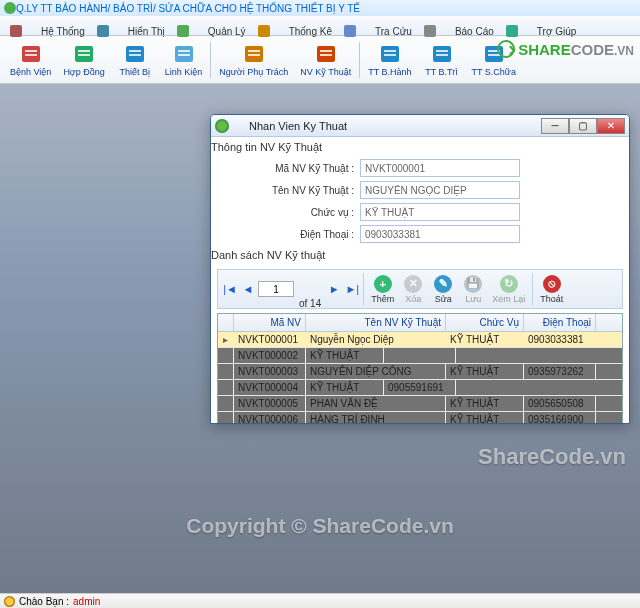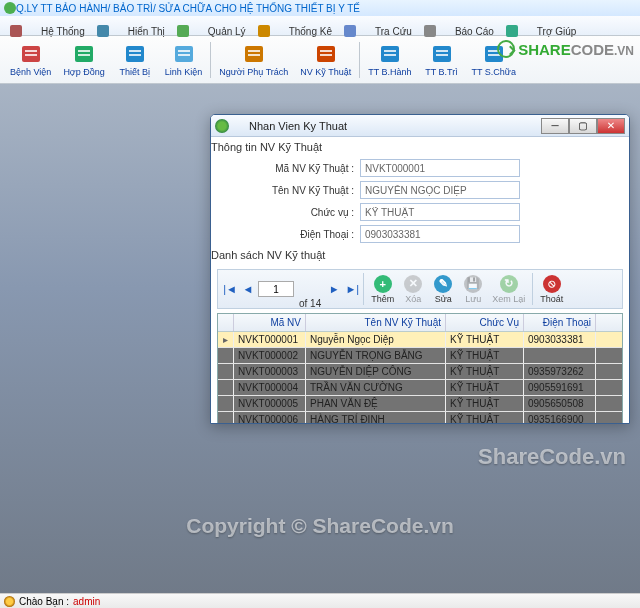--- a/index.html
+++ b/index.html
@@ -292,35 +292,33 @@
             <div class="grid-row sel">
               <div class="gc c0">▸</div>
               <div class="gc c1">NVKT000001</div>
               <div class="gc c2">Nguyễn Ngọc Diệp</div>
               <div class="gc c3">KỸ THUẬT</div>
               <div class="gc c4">0903033381</div>
             </div>
             <div class="grid-row">
               <div class="gc c0"></div>
               <div class="gc c1">NVKT000002</div>
-              <div class="gc c2">NGUYỄN TRỌNG BẰNG</div>
               <div class="gc c3">KỸ THUẬT</div>
               <div class="gc c4"></div>
             </div>
             <div class="grid-row">
               <div class="gc c0"></div>
               <div class="gc c1">NVKT000003</div>
               <div class="gc c2">NGUYỄN DIỆP CÔNG</div>
               <div class="gc c3">KỸ THUẬT</div>
               <div class="gc c4">0935973262</div>
             </div>
             <div class="grid-row">
               <div class="gc c0"></div>
               <div class="gc c1">NVKT000004</div>
-              <div class="gc c2">TRẦN VĂN CƯỜNG</div>
               <div class="gc c3">KỸ THUẬT</div>
               <div class="gc c4">0905591691</div>
             </div>
             <div class="grid-row">
               <div class="gc c0"></div>
               <div class="gc c1">NVKT000005</div>
               <div class="gc c2">PHAN VĂN ĐỆ</div>
               <div class="gc c3">KỸ THUẬT</div>
               <div class="gc c4">0905650508</div>
             </div>

